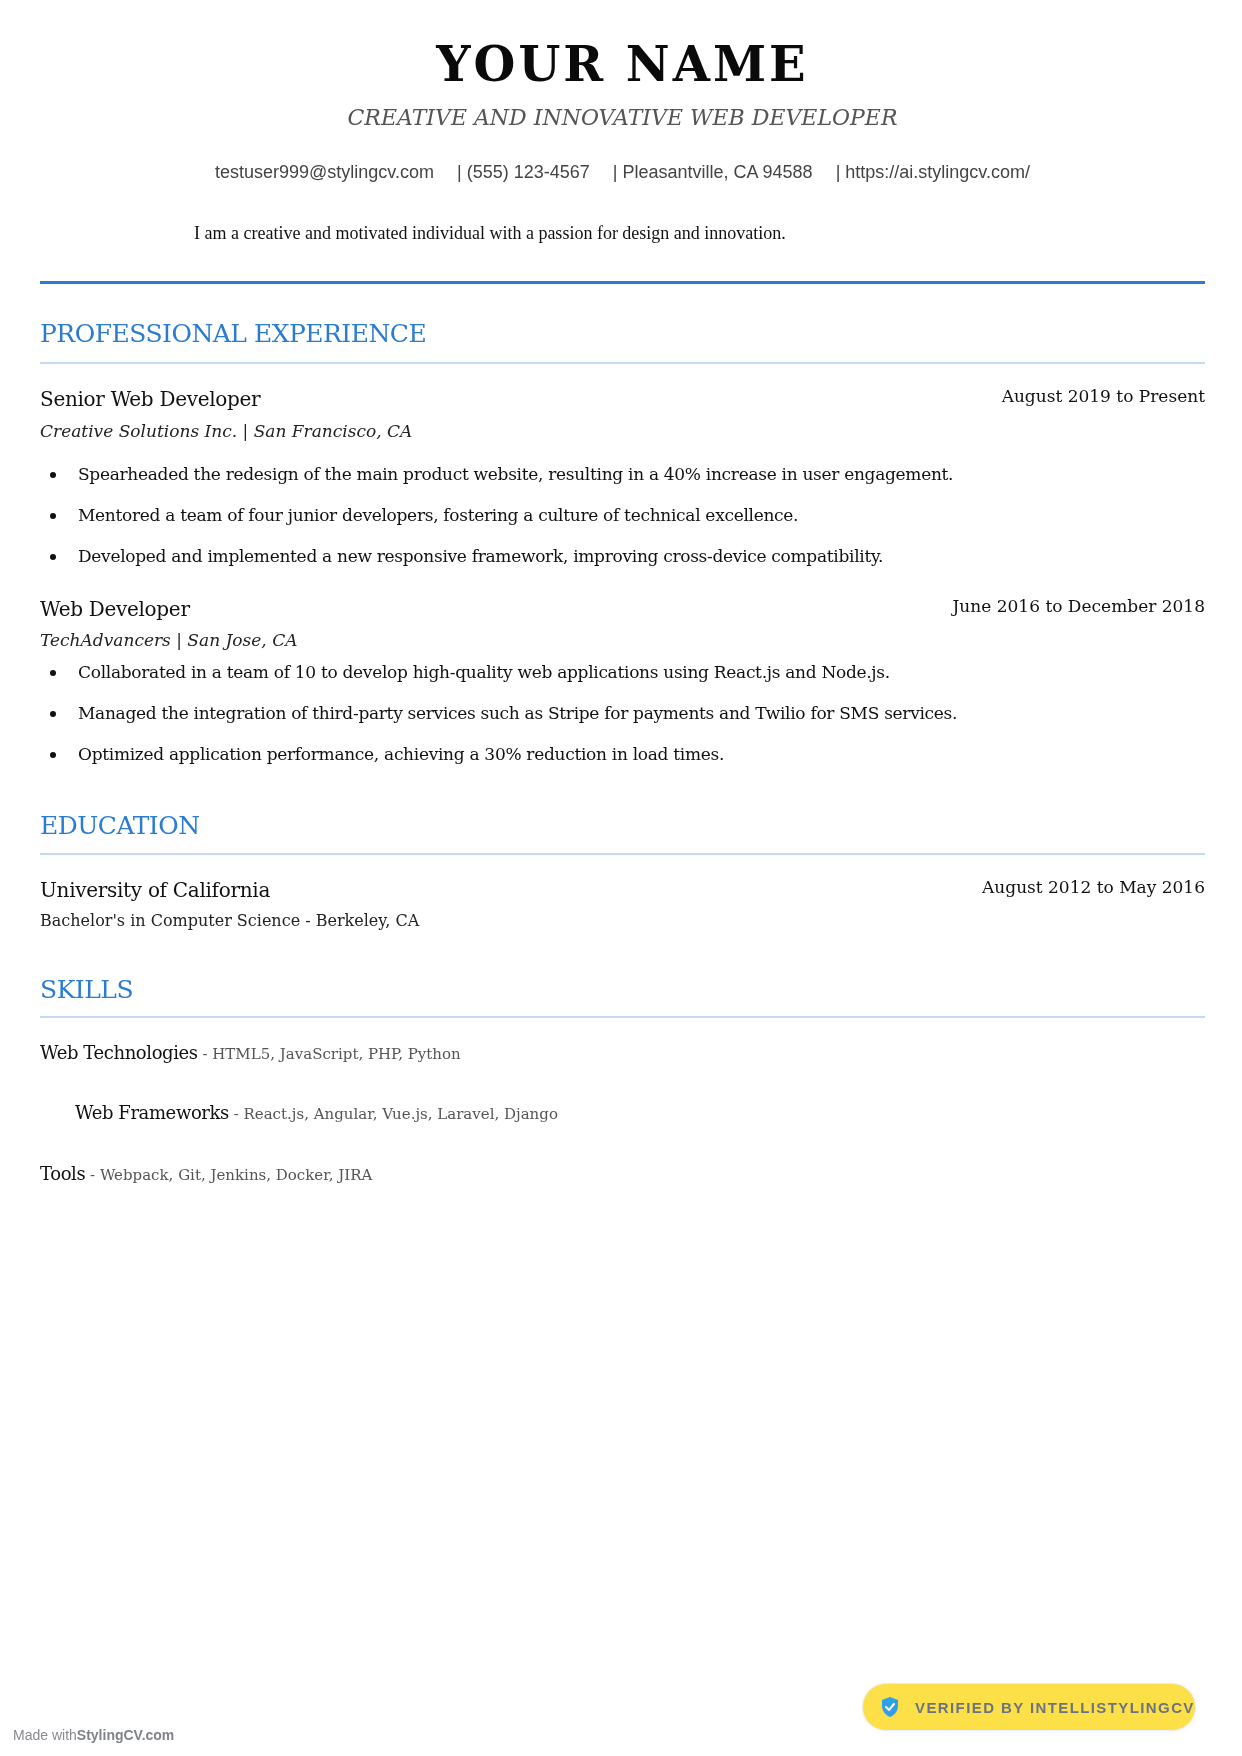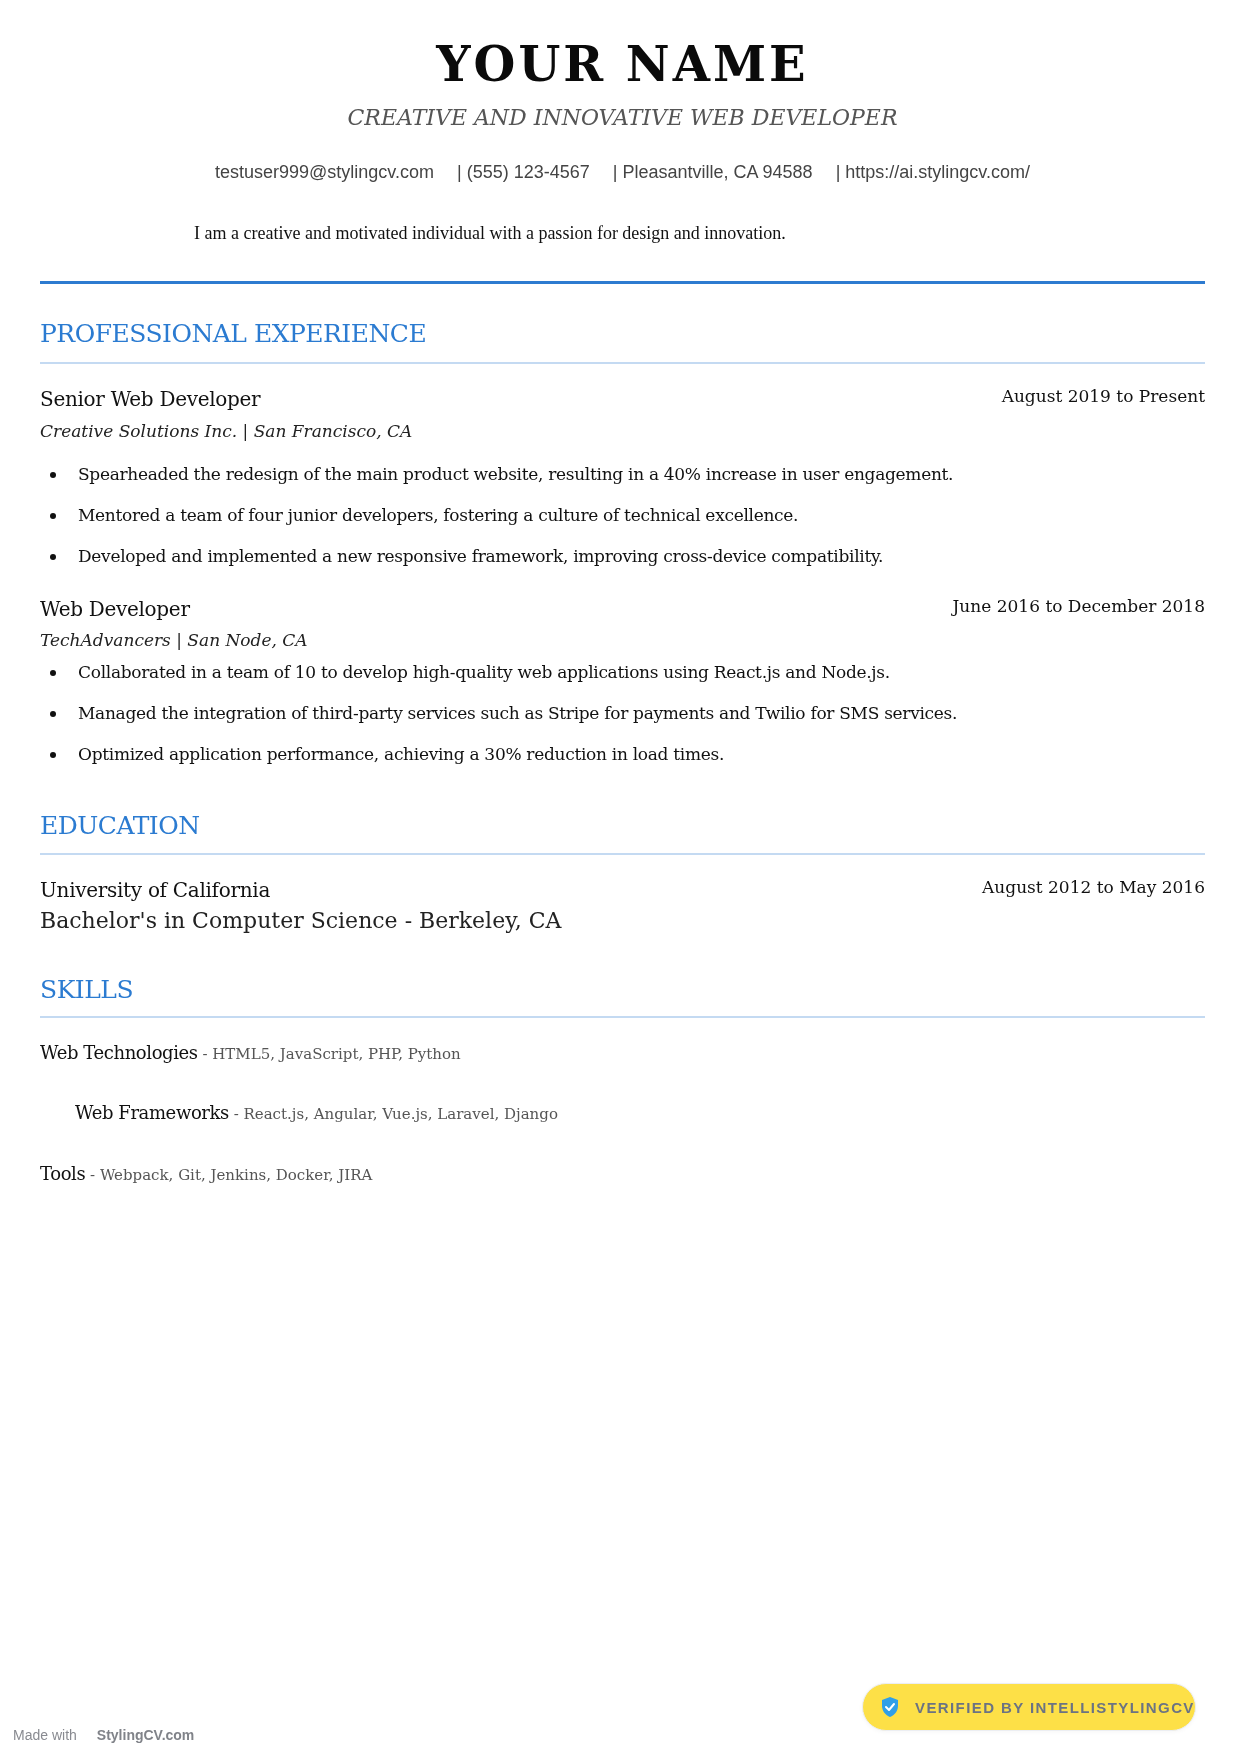--- a/index.html
+++ b/index.html
@@ -142,21 +142,21 @@
       top: 10px;
       width: 6px;
       height: 6px;
       border-radius: 50%;
       background: #111111;
     }
     .edu-degree {
       position: absolute;
       left: 0;
       font-family: "DejaVu Serif", serif;
-      font-size: 22px;
+      font-size: 16px;
       color: #222222;
       line-height: 24px;
     }
     .skill-row {
       position: absolute;
       left: 0;
       line-height: 24px;
       white-space: nowrap;
     }
     .skill-name {
@@ -175,21 +175,21 @@
       left: 13px;
       top: 1726px;
       font-family: "Liberation Sans", sans-serif;
       font-size: 14px;
       color: #888a90;
       line-height: 18px;
     }
     .made-with b {
       color: #808389;
       font-weight: bold;
-      margin-left: 20px;
+      margin-left: 0;
     }
     .verified {
       position: absolute;
       left: 862px;
       top: 1683px;
       width: 332px;
       height: 46px;
       border: 1px solid #eceef2;
       border-radius: 24px;
       background: #fde047;
@@ -235,21 +235,21 @@
   <div class="job-date" style="top:384px;">August 2019 to Present</div>
   <div class="job-company" style="top:419px;">Creative Solutions Inc. | San Francisco, CA</div>
   <ul class="bullets" style="top:431px;margin-top:31px;">
     <li>Spearheaded the redesign of the main product website, resulting in a 40% increase in user engagement.</li>
     <li>Mentored a team of four junior developers, fostering a culture of technical excellence.</li>
     <li>Developed and implemented a new responsive framework, improving cross-device compatibility.</li>
   </ul>
 
   <div class="job-title" style="top:596px;">Web Developer</div>
   <div class="job-date" style="top:594px;">June 2016 to December 2018</div>
-  <div class="job-company" style="top:628px;">TechAdvancers | San Node, CA</div>
+  <div class="job-company" style="top:628px;">TechAdvancers | San Jose, CA</div>
   <ul class="bullets" style="top:660px;">
     <li>Collaborated in a team of 10 to develop high-quality web applications using React.js and Node.js.</li>
     <li>Managed the integration of third-party services such as Stripe for payments and Twilio for SMS services.</li>
     <li>Optimized application performance, achieving a 30% reduction in load times.</li>
   </ul>
 
   <div class="section-title" style="top:810px;">EDUCATION</div>
   <div class="section-rule" style="top:853px;"></div>
   <div class="job-title" style="top:877px;">University of California</div>
   <div class="job-date" style="top:875px;">August 2012 to May 2016</div>

